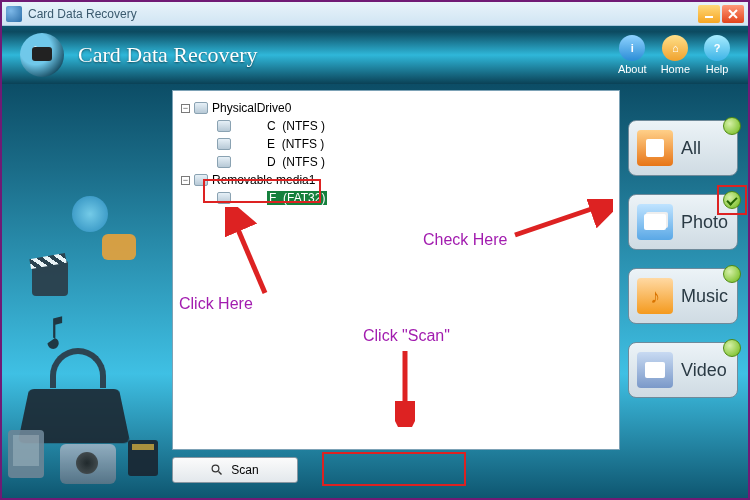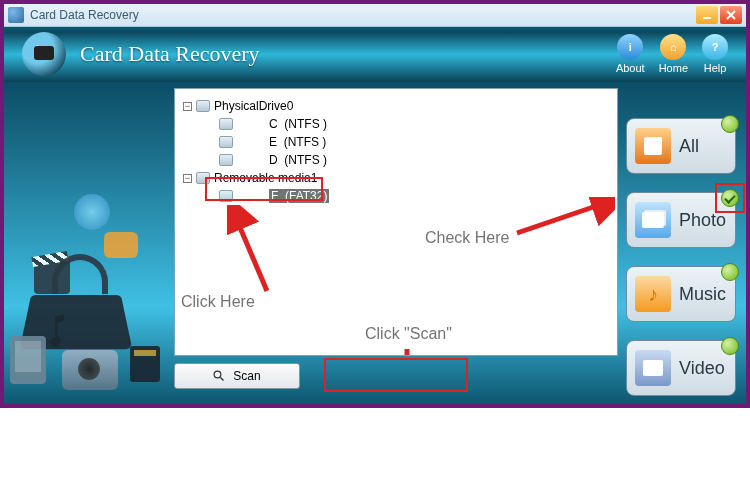--- a/index.html
+++ b/index.html
@@ -1,17 +1,17 @@
 <!DOCTYPE html>
 <html><head>
 <meta charset="utf-8">
 <style>
   * { margin: 0; padding: 0; box-sizing: border-box; font-family: Tahoma, sans-serif; }
   body { width: 750px; height: 500px; background: #fff; overflow: hidden; }
-  .window { width: 750px; height: 408px; border: 4px solid #701a75; display: flex; flex-direction: column; }
+  .window { width: 750px; height: 500px; border: 2px solid #701a75; display: flex; flex-direction: column; }
 
   
   .titlebar { height: 24px; background: linear-gradient(#e8f3fa,#d0e5f3); display: flex; align-items: center; padding: 0 4px; border-bottom: 1px solid #a6c7dc; }
   .titlebar .tb-icon { width: 16px; height: 16px; background: radial-gradient(circle at 30% 30%, #7db8e8, #2c6ea8); border-radius: 2px; margin-right: 6px; }
   .titlebar .tb-text { font-size: 12px; color: #3a5a6e; flex: 1; }
   .tb-btn { width: 22px; height: 18px; margin-left: 2px; display: flex; align-items: center; justify-content: center; border-radius: 2px; cursor: pointer; }
   .tb-min { background: linear-gradient(#ffd97a,#f6a623); }
   .tb-close { background: linear-gradient(#ff9a7a,#e2431b); }
   .tb-btn svg { width: 12px; height: 12px; }
 
@@ -49,42 +49,42 @@
 
   
   .main { flex:1; display:flex; padding:6px 10px 8px 0; gap:8px;}
   .panel-wrap{ flex:1; display:flex; flex-direction:column;}
   .prompt{ height:22px; display:flex; align-items:center; color:#fff; font-size:12px; gap:6px; padding-left:6px;}
   .prompt .p-ic{ width:14px;height:14px;border-radius:50%;background:#f5c23a;display:inline-block;}
   .panel{ flex:1; background:#fff; border:1px solid #7da2b6; padding:8px 8px; font-family:"Courier New",monospace; font-size:12px; color:#000; position:relative; overflow:hidden;}
   .tree-node{ display:flex; align-items:center; gap:4px; height:18px; white-space:pre;} .indent2{padding-left:36px;gap:36px;}
   .toggle{width:9px;height:9px;border:1px solid #7a7a7a;display:inline-flex;align-items:center;justify-content:center;font-size:9px;line-height:1;color:#555;background:#fff;}
   .drv-ic{width:14px;height:12px;background:linear-gradient(#e6f0f7,#b7c9d6);border:1px solid #8aa2b2;border-radius:2px;display:inline-block;}
-  .sel{background:#737373;color:#fff;padding:0 2px;}
+  .sel{background:#15803d;color:#fff;padding:0 2px;}
   .red-box{position:absolute;border:2px solid #d22;}
 
   .scan-row{height:40px;display:flex;align-items:center;justify-content:flex-start;}
   .scan-btn{width:126px;height:26px;background:linear-gradient(#fbfbfb,#e3e8ec);border:1px solid #8796a1;border-radius:3px;display:flex;align-items:center;justify-content:center;gap:8px;font-size:12px;cursor:pointer;}
   .scan-btn .mag{width:12px;height:12px;}
 
   
   .rcol{ width:110px; display:flex; flex-direction:column; gap:18px; padding-top:30px;}
   .cat{ height:56px; border:1px solid #6f8a9a; border-radius:8px; background:linear-gradient(#ecf3f7,#cfdbe3); display:flex; align-items:center; padding:0 8px; gap:8px; position:relative; cursor:pointer;}
   .cat .cimg{width:36px;height:36px;border-radius:4px;display:flex;align-items:center;justify-content:center;}
   .cat .clabel{font-size:18px;color:#2a3a44;}
   .cat .dot{position:absolute;right:-4px;top:-4px;width:18px;height:18px;border-radius:50%;background:radial-gradient(circle at 35% 35%,#d6f0a8,#6cb815);border:1px solid #4f8a12;display:flex;align-items:center;justify-content:center;}
   .cat .dot.check::after{content:"";width:8px;height:4px;border:2px solid #246400;border-top:none;border-right:none;transform:rotate(-45deg);}
   .ci-all{background:linear-gradient(#ffd089,#e77517);} .ci-photo{background:linear-gradient(#bfe3ff,#5aa8e6);} .ci-music{background:linear-gradient(#ffd9a3,#f49a1e);} .ci-video{background:linear-gradient(#c8daf2,#7a99c9);}
   .ci-all::after{content:"";width:18px;height:18px;background:#fff;border-radius:2px;}
   .ci-photo::after{content:"";width:22px;height:16px;background:#fff;border-radius:2px;box-shadow:2px -2px 0 #eee;}
   .ci-music::after{content:"♪";font-size:20px;color:#d97400;}
   .ci-video::after{content:"";width:20px;height:16px;background:#fff;border-radius:2px;}
 
   
-  .anno{position:absolute;color:#737373;font-size:16px;font-family:Arial;pointer-events:none;}
+  .anno{position:absolute;color:#a21caf;font-size:16px;font-family:Arial;pointer-events:none;}
   .arrow-svg{position:absolute;pointer-events:none;}
 </style>
 </head>
 <body>
 
 <div class="window">
 
   <div class="titlebar">
     <div class="tb-icon"></div>
     <div class="tb-text">Card Data Recovery</div>

